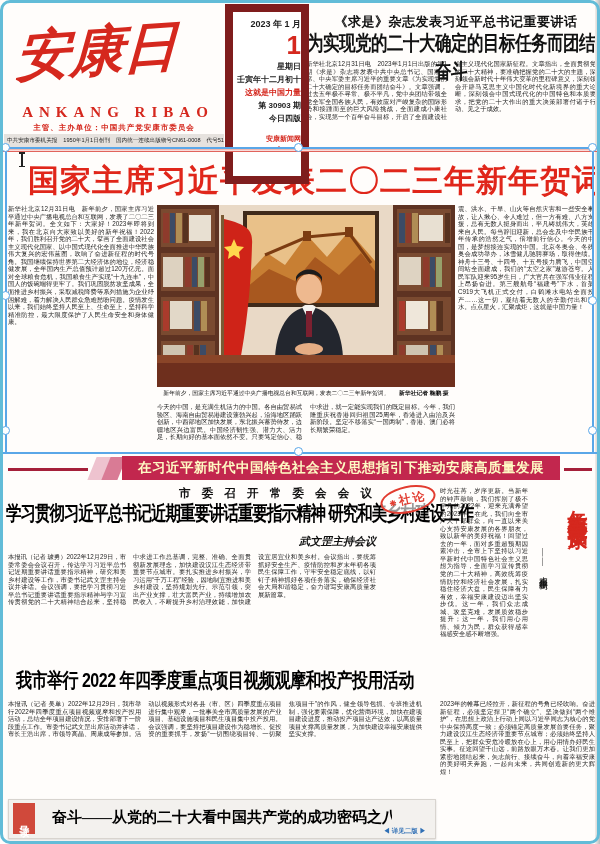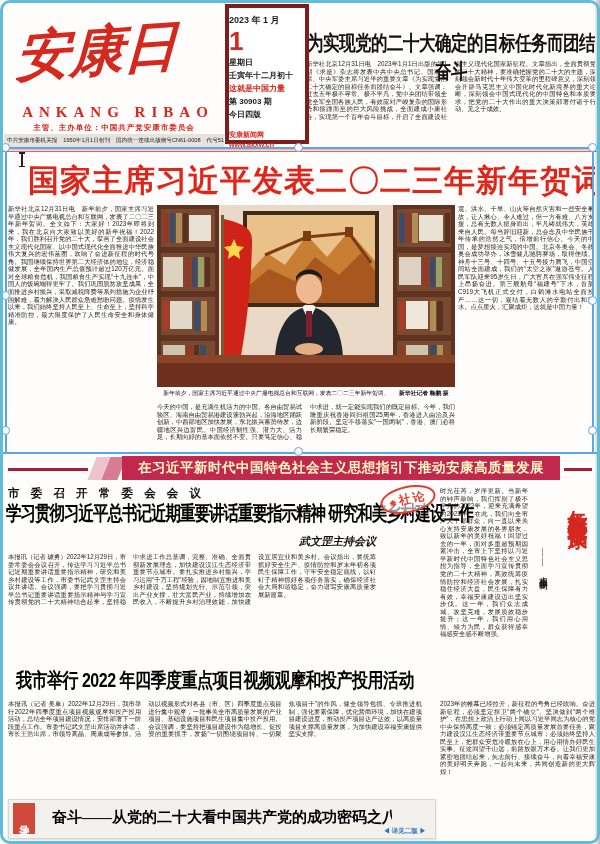--- a/index.html
+++ b/index.html
@@ -10,21 +10,21 @@
   
   .frame { left:0; top:0; width:600px; height:844px; border:3px solid #62bcd8; border-radius:10px; pointer-events:none; z-index:40; }
   .page-shadow { right:0; top:0; width:5px; height:844px; background:linear-gradient(to right,#f2eeea,#b9bdbf); z-index:1; }
 
   
   .callig { left:14px; top:2px; width:210px; height:102px; color:#d5281e; overflow:hidden; }
   .callig span { display:inline-block; font-family:"Liberation Serif", serif; font-weight:900; font-style:italic; font-size:54px; line-height:96px; transform:rotate(-4deg) skewX(-6deg); }
   .latin { left:18px; top:104px; width:200px; text-align:center; color:#d5281e; font-family:"Liberation Serif", serif; font-weight:bold; font-size:15px; letter-spacing:6px; }
   .organizer { left:8px; top:123px; width:212px; text-align:center; color:#d5281e; font-size:7.5px; font-weight:bold; letter-spacing:1px; }
   .strip { left:4px; top:134px; width:220px; height:13px; background:#e6e2de; color:#1c1c1c; font-size:5.6px; line-height:13px; display:flex; gap:6px; padding:0 3px; white-space:nowrap; overflow:hidden; }
-  .datebox { left:225px; top:4px; width:84px; height:140px; border:4px solid #7f1d1d; background:#fff; text-align:left; color:#1c1c1c; padding-top:6px; z-index:2; }
+  .datebox { left:225px; top:4px; width:84px; height:180px; border:8px solid #7f1d1d; background:#fff; text-align:right; color:#1c1c1c; padding-top:6px; z-index:2; }
   .datebox .dmonth { font-size:9px; font-weight:bold; }
   .datebox .dday { font-size:26px; color:#d5281e; font-weight:bold; line-height:28px; }
   .datebox .dline { font-size:8px; font-weight:bold; margin-top:2px; }
   .datebox .dred { color:#d5281e; }
   .datebox .dsite { margin-top:10px; font-size:7px; color:#d5281e; font-weight:bold; }
 
   .qs-kicker { left:318px; top:13px; width:276px; text-align:center; font-size:13px; font-weight:900; color:#111; letter-spacing:0.5px; }
   .qs-head { left:306px; top:30px; width:290px; text-align:center; font-size:16.5px; font-weight:900; color:#111; transform:scaleY(1.25); transform-origin:top; letter-spacing:-0.5px; }
   .qs-body { left:306px; top:60px; width:290px; height:87px; column-count:2; column-gap:8px; font-size:6.2px; line-height:1.18; text-align:justify; color:#222; overflow:hidden; }
 
@@ -45,21 +45,21 @@
   
   .sel-line { background:#5aa7e8; z-index:30; }
   .handle { width:9px; height:9px; border-radius:50%; background:#fff; border:1.5px solid #5aa7e8; z-index:31; }
 
   
   .banner-line { top:468px; height:2.5px; background:#a5203a; }
   .slash { top:457px; width:16px; height:23px; transform:skewX(-22deg); }
   .banner-box { left:122px; top:456px; width:438px; height:24px; background:#c2274e; color:#fef9c3; font-weight:900; font-size:13.5px; text-align:center; line-height:24px; letter-spacing:0.5px; white-space:nowrap; overflow:hidden; }
 
   
-  .cmt-kicker { left:8px; top:486px; width:368px; text-align:left; font-size:11.5px; font-weight:bold; letter-spacing:4px; color:#111; }
+  .cmt-kicker { left:8px; top:486px; width:368px; text-align:right; font-size:11.5px; font-weight:bold; letter-spacing:4px; color:#111; }
   .cmt-head { left:6px; top:500px; width:372px; text-align:center; font-size:15.5px; font-weight:900; color:#000; transform:scaleY(1.3); transform-origin:top; letter-spacing:-1px; white-space:nowrap; }
   .cmt-sub { left:8px; top:534px; width:368px; text-align:right; font-family:"Liberation Serif", serif; font-style:italic; font-weight:bold; font-size:11px; color:#111; }
   .cmt-body { left:8px; top:553px; width:368px; height:106px; column-count:3; column-gap:7px; }
 
   
   .stamp { left:380px; top:486px; width:56px; height:27px; border:2px solid #e23c30; border-radius:50%; transform:rotate(-12deg); color:#e23c30; font-weight:900; font-size:12px; text-align:center; line-height:23px; letter-spacing:2px; background:rgba(255,255,255,.6); z-index:3; }
   .stamp:before { content:"❋"; font-size:8px; margin-right:1px; }
   .ed-top { left:440px; top:487px; width:88px; height:208px; }
   .ed-title { right:8px; top:494px; height:210px; writing-mode:vertical-rl; color:#d5281e; font-weight:900; font-size:20px; letter-spacing:2px; }
   .ed-byline { right:50px; top:548px; height:130px; writing-mode:vertical-rl; color:#111; font-size:8.5px; letter-spacing:1px; font-family:"Liberation Serif", serif; }
@@ -95,20 +95,21 @@
     <div class="dday">1</div>
     <div class="dline">星期日</div>
     <div class="dline">壬寅年十二月初十</div>
     <div class="dline dred">这就是中国力量</div>
     <div class="dline">第 30903 期</div>
     <div class="dline">今日四版</div>
     <div class="dsite">安康新闻网</div>
     <div class="dsite" style="margin-top:1px">www.akxw.cn</div>
   </div>
 
+  <div class="abs qs-kicker">《求是》杂志发表习近平总书记重要讲话</div>
   <div class="abs qs-head">为实现党的二十大确定的目标任务而团结奋斗</div>
   <div class="abs qs-body col">新华社北京12月31日电　2023年1月1日出版的第1期《求是》杂志将发表中共中央总书记、国家主席、中央军委主席习近平的重要文章《为实现党的二十大确定的目标任务而团结奋斗》。文章强调，过去五年极不寻常、极不平凡，党中央团结带领全党全军全国各族人民，有效应对严峻复杂的国际形势和接踵而至的巨大风险挑战，全面建成小康社会，实现第一个百年奋斗目标，开启了全面建设社会主义现代化国家新征程。文章指出，全面贯彻党的二十大精神，要准确把握党的二十大的主题，深刻领会新时代十年伟大变革的里程碑意义，深刻领会开辟马克思主义中国化时代化新境界的重大论断，深刻领会中国式现代化的中国特色和本质要求，把党的二十大作出的重大决策部署付诸于行动、见之于成效。</div>
 
   <div class="abs mast-rule"></div>
 
   <div class="abs ibeam"></div>
   <div class="abs lead-head">国家主席习近平发表二〇二三年新年贺词</div>
   <div class="abs lead-left col">新华社北京12月31日电　新年前夕，国家主席习近平通过中央广播电视总台和互联网，发表了二〇二三年新年贺词。全文如下：大家好！2023年即将到来，我在北京向大家致以美好的新年祝福！2022年，我们胜利召开党的二十大，擘画了全面建设社会主义现代化国家、以中国式现代化全面推进中华民族伟大复兴的宏伟蓝图，吹响了奋进新征程的时代号角。我国继续保持世界第二大经济体的地位，经济稳健发展，全年国内生产总值预计超过120万亿元。面对全球粮食危机，我国粮食生产实现“十九连丰”，中国人的饭碗端得更牢了。我们巩固脱贫攻坚成果，全面推进乡村振兴，采取减税降费等系列措施为企业纾困解难，着力解决人民群众急难愁盼问题。疫情发生以来，我们始终坚持人民至上、生命至上，坚持科学精准防控，最大限度保护了人民生命安全和身体健康。</div>
   <div class="abs lead-right col">震、洪水、干旱、山火等自然灾害和一些安全事故，让人揪心、令人难过，但一方有难、八方支援，总有无数人挺身而出，平凡铸就伟大，英雄来自人民。每当辞旧迎新，总会念及中华民族千年传承的浩然之气，倍增前行信心。今天的中国，是梦想接连实现的中国。北京冬奥会、冬残奥会成功举办，冰雪健儿驰骋赛场，取得佳绩。神舟十三号、十四号、十五号接力腾飞，中国空间站全面建成，我们的“太空之家”遨游苍穹。人民军队迎来95岁生日，广大官兵在强军伟业征程上昂扬奋进。第三艘航母“福建号”下水，首架C919大飞机正式交付，白鹤滩水电站全面投产……这一切，凝结着无数人的辛勤付出和汗水。点点星火，汇聚成炬，这就是中国力量！</div>
 

